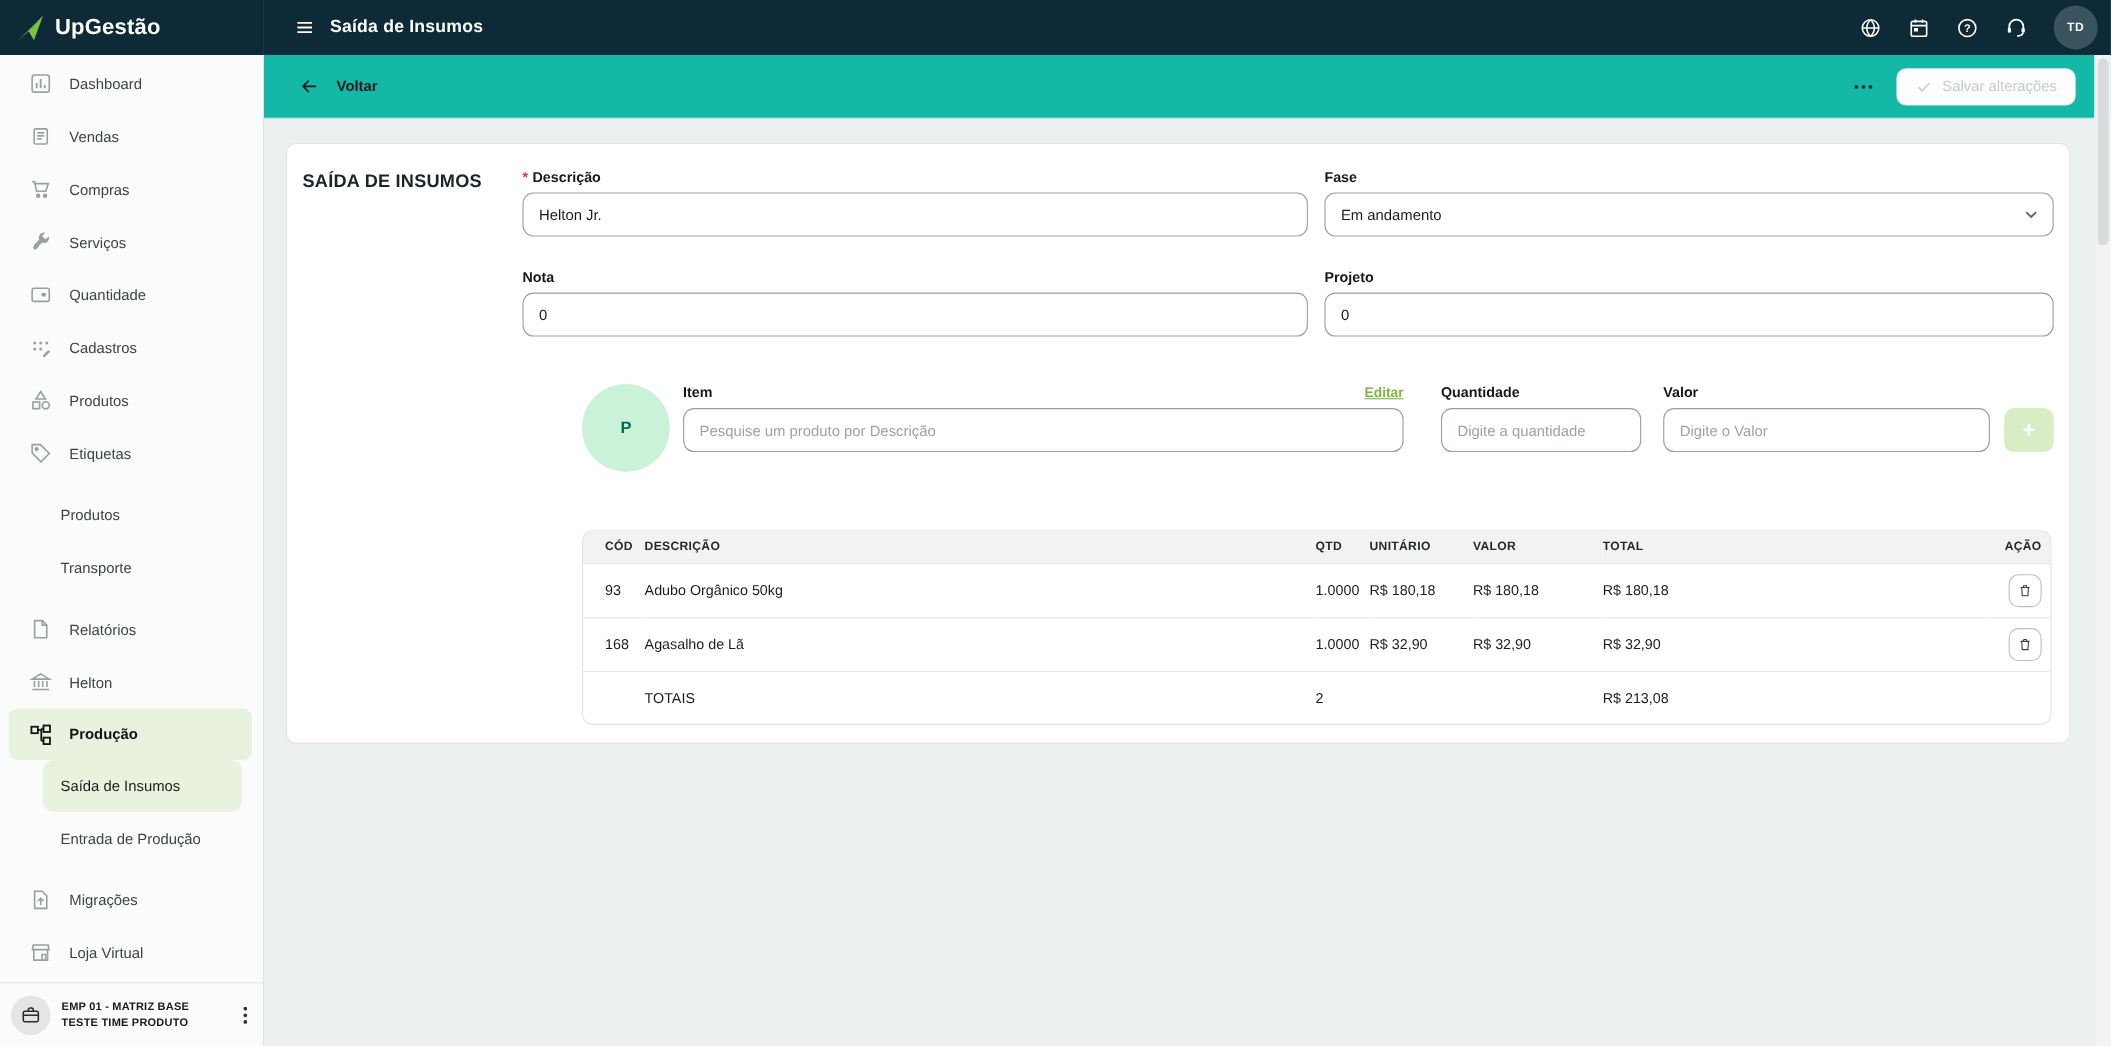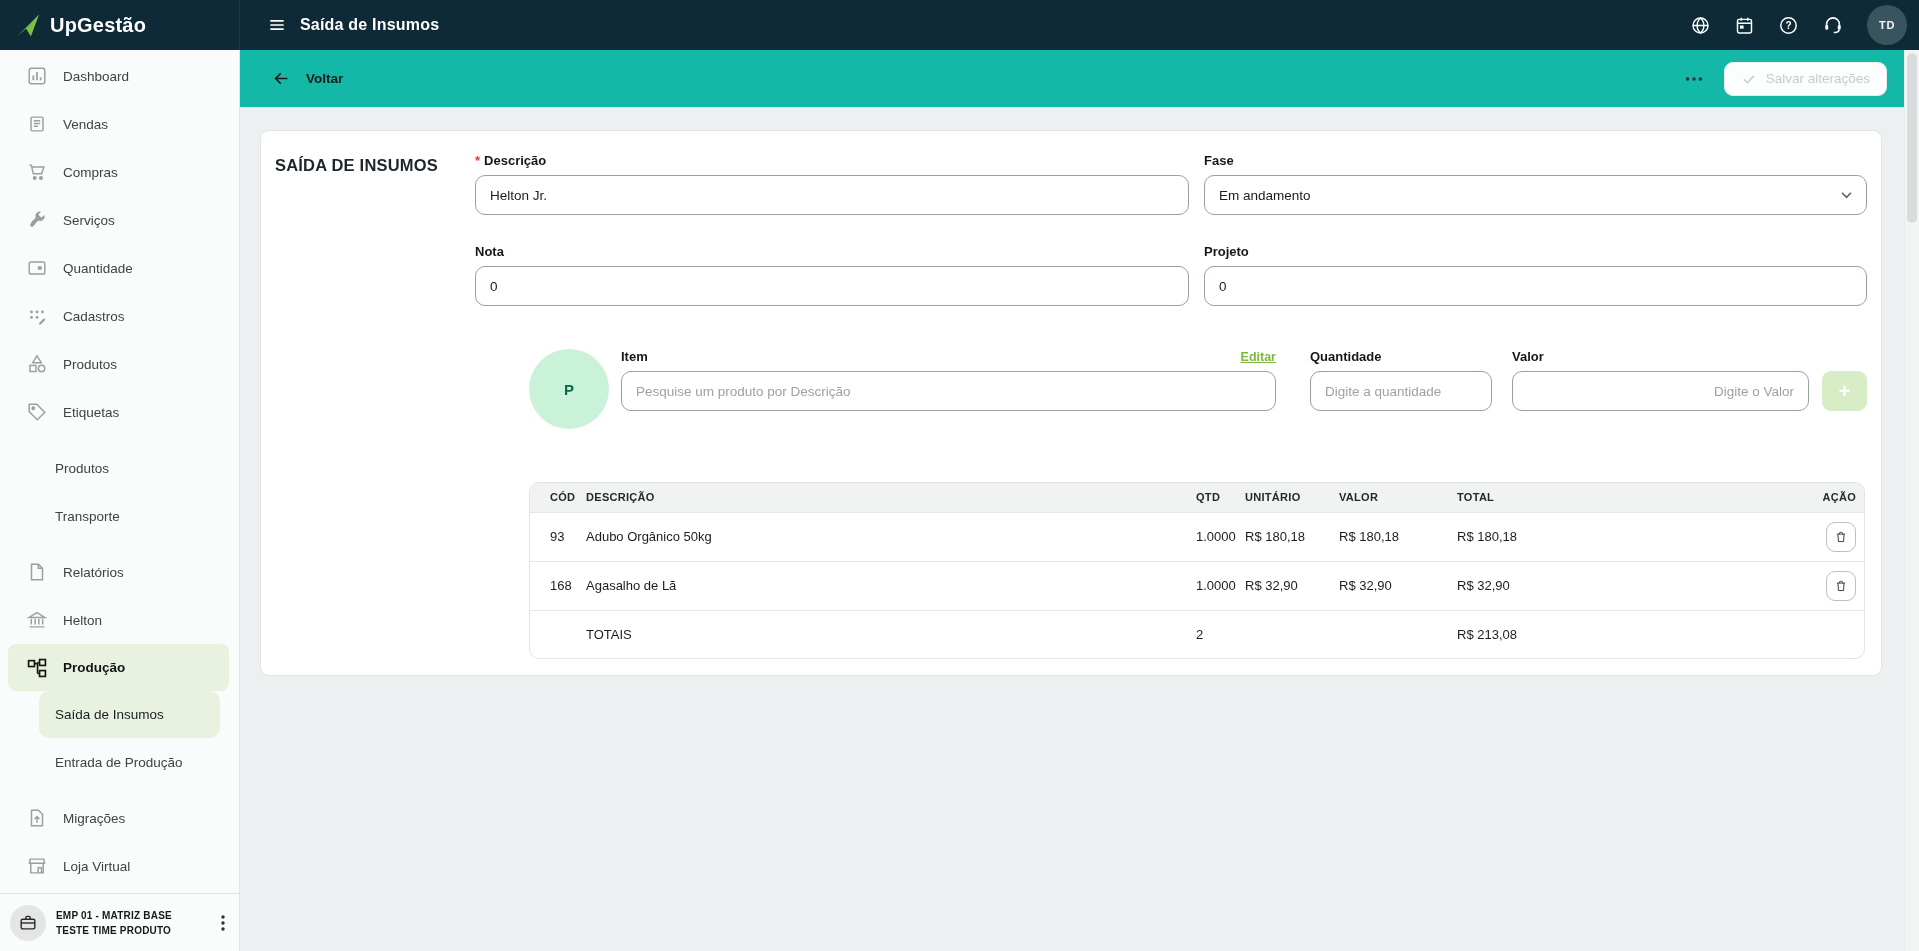--- a/index.html
+++ b/index.html
@@ -73,21 +73,21 @@
   
   .item-row { margin-top:43px; position:relative; padding-left:146px; display:flex; align-items:flex-end; }
   .p-avatar { position:absolute; left:54px; top:0; width:80px; height:80px; border-radius:50%;
     background:#C9F2D8; color:#096A50; font-size:15px; font-weight:bold;
     display:flex; align-items:center; justify-content:center; }
   .item-group { flex:1; }
   .label-row { display:flex; justify-content:space-between; align-items:baseline; margin-bottom:7px; }
   .edit-link { font-size:12.5px; font-weight:bold; color:#7CB93E; text-decoration:underline; cursor:pointer; }
   .qty-group { width:182px; margin-left:34px; }
   .val-group { width:297px; margin-left:20px; }
-  .val-group .tb-input { text-align:right; }
+  .val-group .tb-input { text-align:left; }
   .add-btn { width:45px; height:40px; margin-left:13px; border:none; border-radius:9px;
     background:#D8EDC6; color:#fff; font-size:20px; font-weight:bold; line-height:1;
     display:flex; align-items:center; justify-content:center; font-family:inherit; }
 
   
   .table-wrap { margin:71px 0 0 54px; width:1336px; border:1px solid #E2E3E3; border-radius:10px; overflow:hidden; }
   table { width:100%; border-collapse:collapse; font-size:13px; color:#1B1E20; table-layout:fixed; }
   thead th { background:#F1F2F2; height:29px; font-size:11px; font-weight:bold; color:#24292C;
     text-align:left; letter-spacing:.3px; }
   tbody td { height:49px; border-top:1px solid #E6E6E6; }

